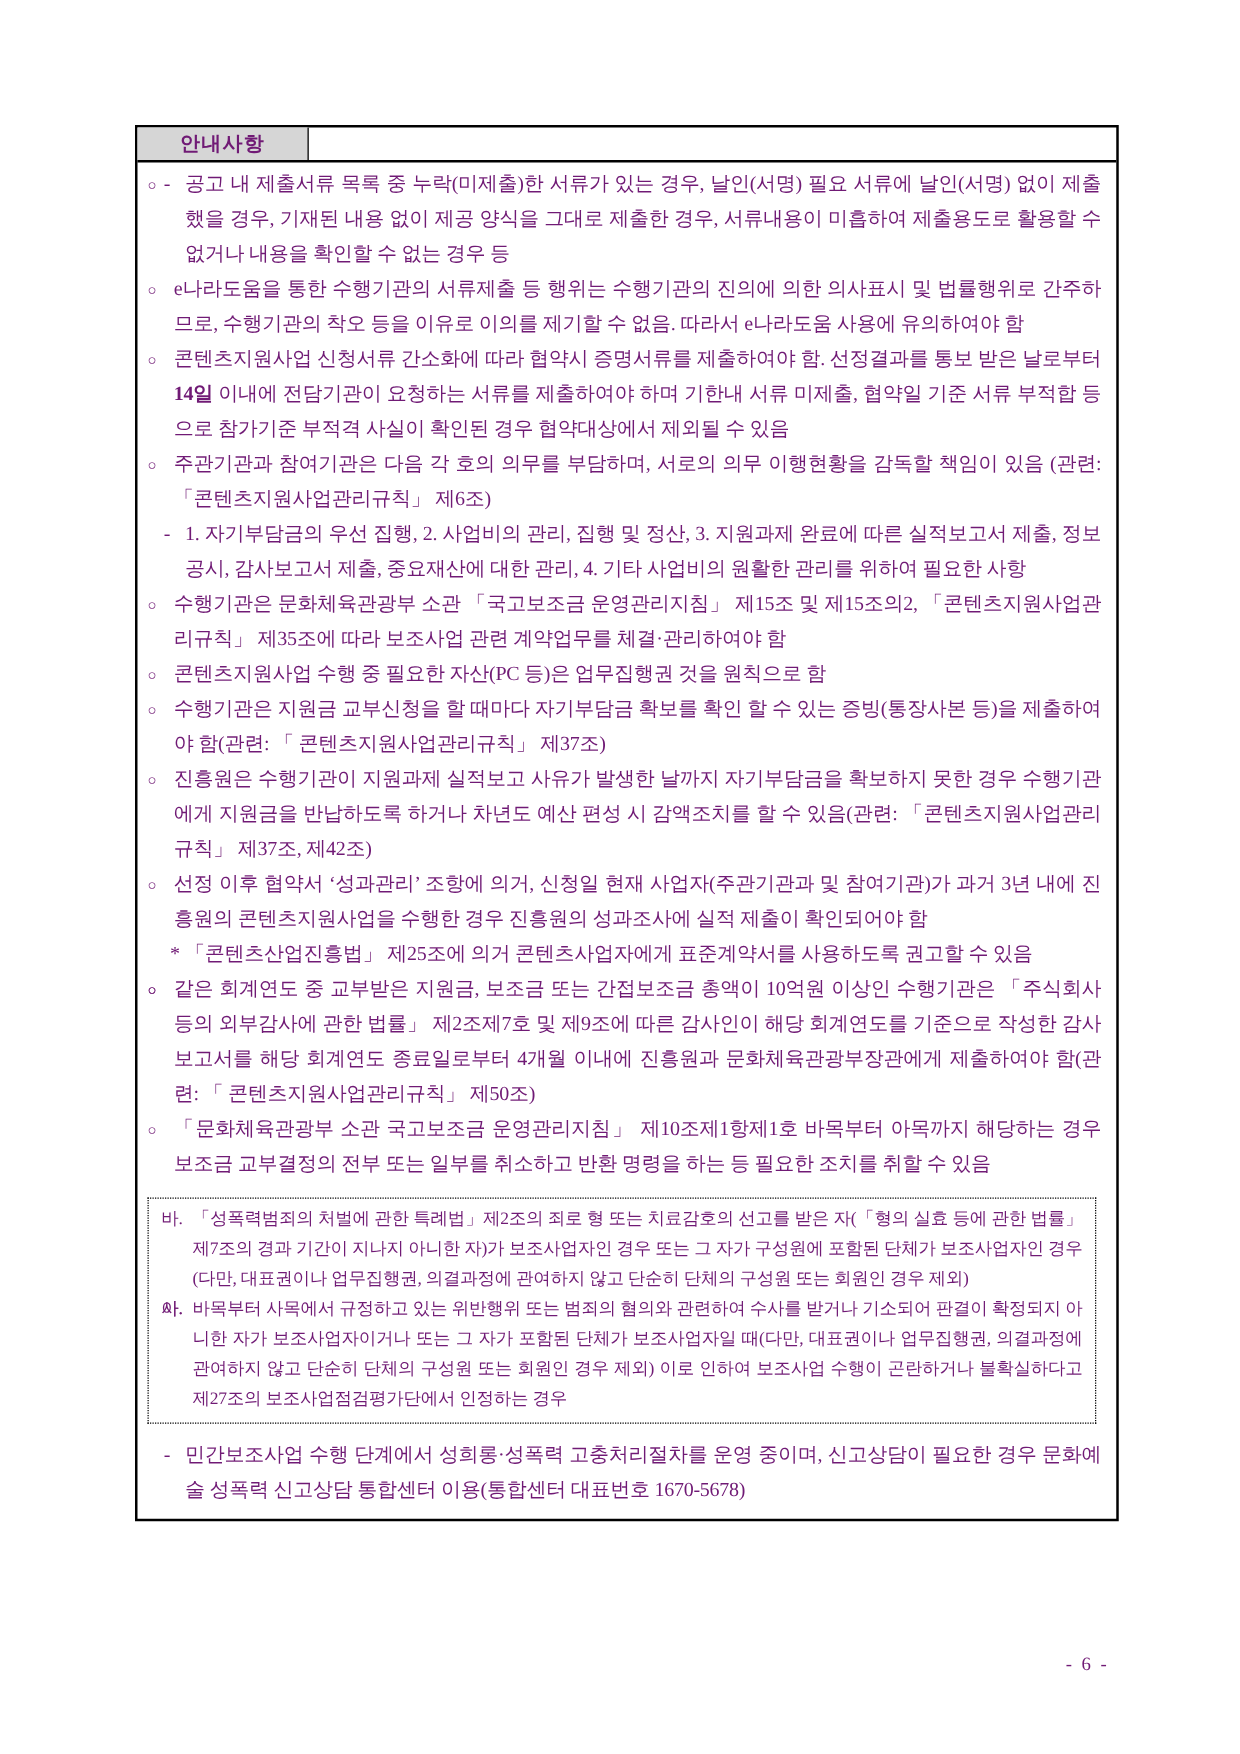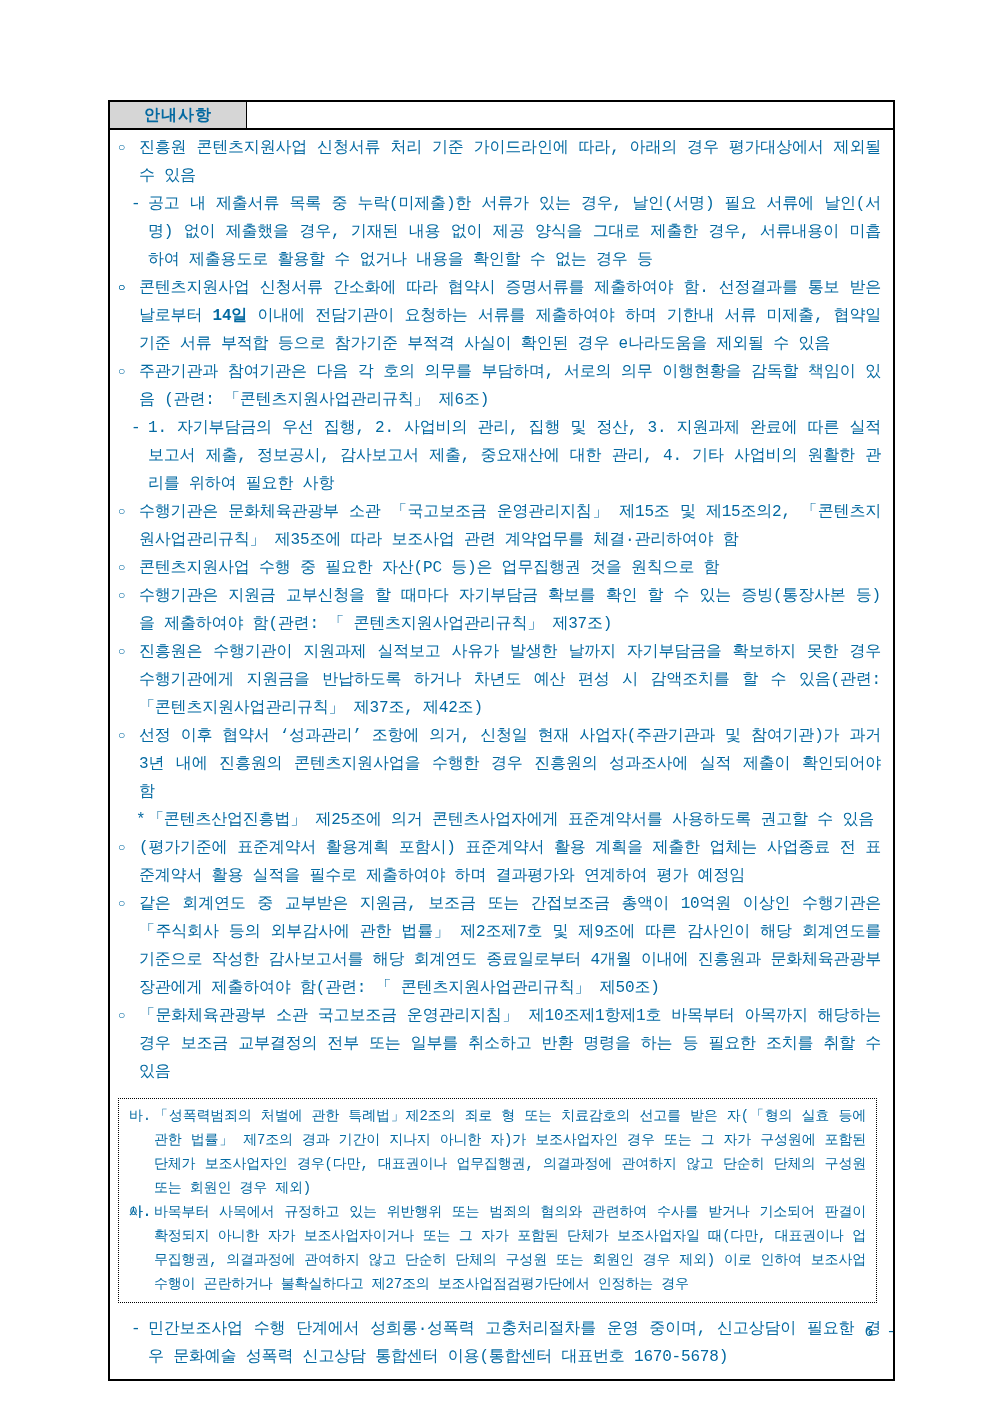--- a/index.html
+++ b/index.html
@@ -1,22 +1,22 @@
 <!DOCTYPE html>
 <html lang="ko"><head>
 <meta charset="utf-8">
 <style>
   html, body { margin: 0; padding: 0; }
   .page {
     width: 992px;
     height: 1403px;
     background: #ffffff;
     position: relative;
-    font-family: Liberation Mono, monospace;
-    color: #0369a1;
+    font-family: Liberation Serif, serif;
+    color: #701a75;
     overflow: hidden;
   }
   .doc-table {
     position: absolute;
     left: 108px;
     top: 100px;
     width: 787px;
     border: 2px solid #000;
     box-sizing: border-box;
     background: #fff;
@@ -86,33 +86,33 @@
 <body>
 
 <div class="page">
   <div class="doc-table">
     <div class="doc-header">
       <div class="doc-header-cell" style="background: rgb(214, 214, 214);">안내사항</div>
       <div class="doc-header-rest"></div>
     </div>
     <div class="doc-body">
       <div id="items-container">
-          <div class="item lv0"><span class="marker">○</span><span><span>진흥원 콘텐츠지원사업 신청서류 처리 기준 가이드라인에 따라, 아래의 경우 평가대상에서 제외될 수 있음</span></span></div>
+          <div class="item lv0"><span class="marker">○</span></div>
           <div class="item lv1"><span class="marker">-</span><span><span>공고 내 제출서류 목록 중 누락(미제출)한 서류가 있는 경우, 날인(서명) 필요 서류에 날인(서명) 없이 제출했을 경우, 기재된 내용 없이 제공 양식을 그대로 제출한 경우, 서류내용이 미흡하여 제출용도로 활용할 수 없거나 내용을 확인할 수 없는 경우 등</span></span></div>
-          <div class="item lv0"><span class="marker">○</span></div>
-          <div class="item lv0"><span class="marker">○</span><span><span>콘텐츠지원사업 신청서류 간소화에 따라 협약시 증명서류를 제출하여야 함. 선정결과를 통보 받은 날로부터 </span><b>14일</b><span> 이내에 전담기관이 요청하는 서류를 제출하여야 하며 기한내 서류 미제출, 협약일 기준 서류 부적합 등으로 참가기준 부적격 사실이 확인된 경우 e나라도움을 제외될 수 있음</span></span></div>
+          <div class="item lv0"><span class="marker">○</span><span><span>e나라도움을 통한 수행기관의 서류제출 등 행위는 수행기관의 진의에 의한 의사표시 및 법률행위로 간주하므로, 수행기관의 착오 등을 이유로 이의를 제기할 수 없음. 따라서 e나라도움 사용에 유의하여야 함</span></span></div>
+          <div class="item lv0"><span class="marker">○</span><span><span>콘텐츠지원사업 신청서류 간소화에 따라 협약시 증명서류를 제출하여야 함. 선정결과를 통보 받은 날로부터 </span><b>14일</b><span> 이내에 전담기관이 요청하는 서류를 제출하여야 하며 기한내 서류 미제출, 협약일 기준 서류 부적합 등으로 참가기준 부적격 사실이 확인된 경우 협약대상에서 제외될 수 있음</span></span></div>
           <div class="item lv0"><span class="marker">○</span><span><span>주관기관과 참여기관은 다음 각 호의 의무를 부담하며, 서로의 의무 이행현황을 감독할 책임이 있음 (관련: 「콘텐츠지원사업관리규칙」 제6조)</span></span></div>
           <div class="item lv1"><span class="marker">-</span><span><span>1. 자기부담금의 우선 집행, 2. 사업비의 관리, 집행 및 정산, 3. 지원과제 완료에 따른 실적보고서 제출, 정보공시, 감사보고서 제출, 중요재산에 대한 관리, 4. 기타 사업비의 원활한 관리를 위하여 필요한 사항</span></span></div>
           <div class="item lv0"><span class="marker">○</span><span><span>수행기관은 문화체육관광부 소관 「국고보조금 운영관리지침」 제15조 및 제15조의2, 「콘텐츠지원사업관리규칙」 제35조에 따라 보조사업 관련 계약업무를 체결·관리하여야 함</span></span></div>
           <div class="item lv0"><span class="marker">○</span><span><span>콘텐츠지원사업 수행 중 필요한 자산(PC 등)은 업무집행권 것을 원칙으로 함</span></span></div>
           <div class="item lv0"><span class="marker">○</span><span><span>수행기관은 지원금 교부신청을 할 때마다 자기부담금 확보를 확인 할 수 있는 증빙(통장사본 등)을 제출하여야 함(관련: 「 콘텐츠지원사업관리규칙」 제37조)</span></span></div>
           <div class="item lv0"><span class="marker">○</span><span><span>진흥원은 수행기관이 지원과제 실적보고 사유가 발생한 날까지 자기부담금을 확보하지 못한 경우 수행기관에게 지원금을 반납하도록 하거나 차년도 예산 편성 시 감액조치를 할 수 있음(관련: 「콘텐츠지원사업관리규칙」 제37조, 제42조)</span></span></div>
           <div class="item lv0"><span class="marker">○</span><span><span>선정 이후 협약서 ‘성과관리’ 조항에 의거, 신청일 현재 사업자(주관기관과 및 참여기관)가 과거 3년 내에 진흥원의 콘텐츠지원사업을 수행한 경우 진흥원의 성과조사에 실적 제출이 확인되어야 함</span></span></div>
           <div class="item lv2"><span class="marker">*</span><span><span>「콘텐츠산업진흥법」 제25조에 의거 콘텐츠사업자에게 표준계약서를 사용하도록 권고할 수 있음</span></span></div>
-          <div class="item lv0"><span class="marker">○</span><span><span>(평가기준에 표준계약서 활용계획 포함시) 표준계약서 활용 계획을 제출한 업체는 사업종료 전 표준계약서 활용 실적을 필수로 제출하여야 하며 결과평가와 연계하여 평가 예정임</span></span></div>
+          <div class="item lv0"><span class="marker">○</span></div>
           <div class="item lv0"><span class="marker">○</span><span><span>같은 회계연도 중 교부받은 지원금, 보조금 또는 간접보조금 총액이 10억원 이상인 수행기관은 「주식회사 등의 외부감사에 관한 법률」 제2조제7호 및 제9조에 따른 감사인이 해당 회계연도를 기준으로 작성한 감사보고서를 해당 회계연도 종료일로부터 4개월 이내에 진흥원과 문화체육관광부장관에게 제출하여야 함(관련: 「 콘텐츠지원사업관리규칙」 제50조)</span></span></div>
           <div class="item lv0"><span class="marker">○</span><span><span>「문화체육관광부 소관 국고보조금 운영관리지침」 제10조제1항제1호 바목부터 아목까지 해당하는 경우 보조금 교부결정의 전부 또는 일부를 취소하고 반환 명령을 하는 등 필요한 조치를 취할 수 있음</span></span></div>
         </div>
       <div class="dotted-box">
         <div id="box-items-container">
             <div class="bx-item"><span class="marker">바.</span><span><span>「성폭력범죄의 처벌에 관한 특례법」제2조의 죄로 형 또는 치료감호의 선고를 받은 자(「형의 실효 등에 관한 법률」 제7조의 경과 기간이 지나지 아니한 자)가 보조사업자인 경우 또는 그 자가 구성원에 포함된 단체가 보조사업자인 경우(다만, 대표권이나 업무집행권, 의결과정에 관여하지 않고 단순히 단체의 구성원 또는 회원인 경우 제외)</span></span></div>
             <div class="bx-item"><span class="marker">사.</span></div>
             <div class="bx-item"><span class="marker">아.</span><span><span>바목부터 사목에서 규정하고 있는 위반행위 또는 범죄의 혐의와 관련하여 수사를 받거나 기소되어 판결이 확정되지 아니한 자가 보조사업자이거나 또는 그 자가 포함된 단체가 보조사업자일 때(다만, 대표권이나 업무집행권, 의결과정에 관여하지 않고 단순히 단체의 구성원 또는 회원인 경우 제외) 이로 인하여 보조사업 수행이 곤란하거나 불확실하다고 제27조의 보조사업점검평가단에서 인정하는 경우</span></span></div>
           </div>
       </div>

